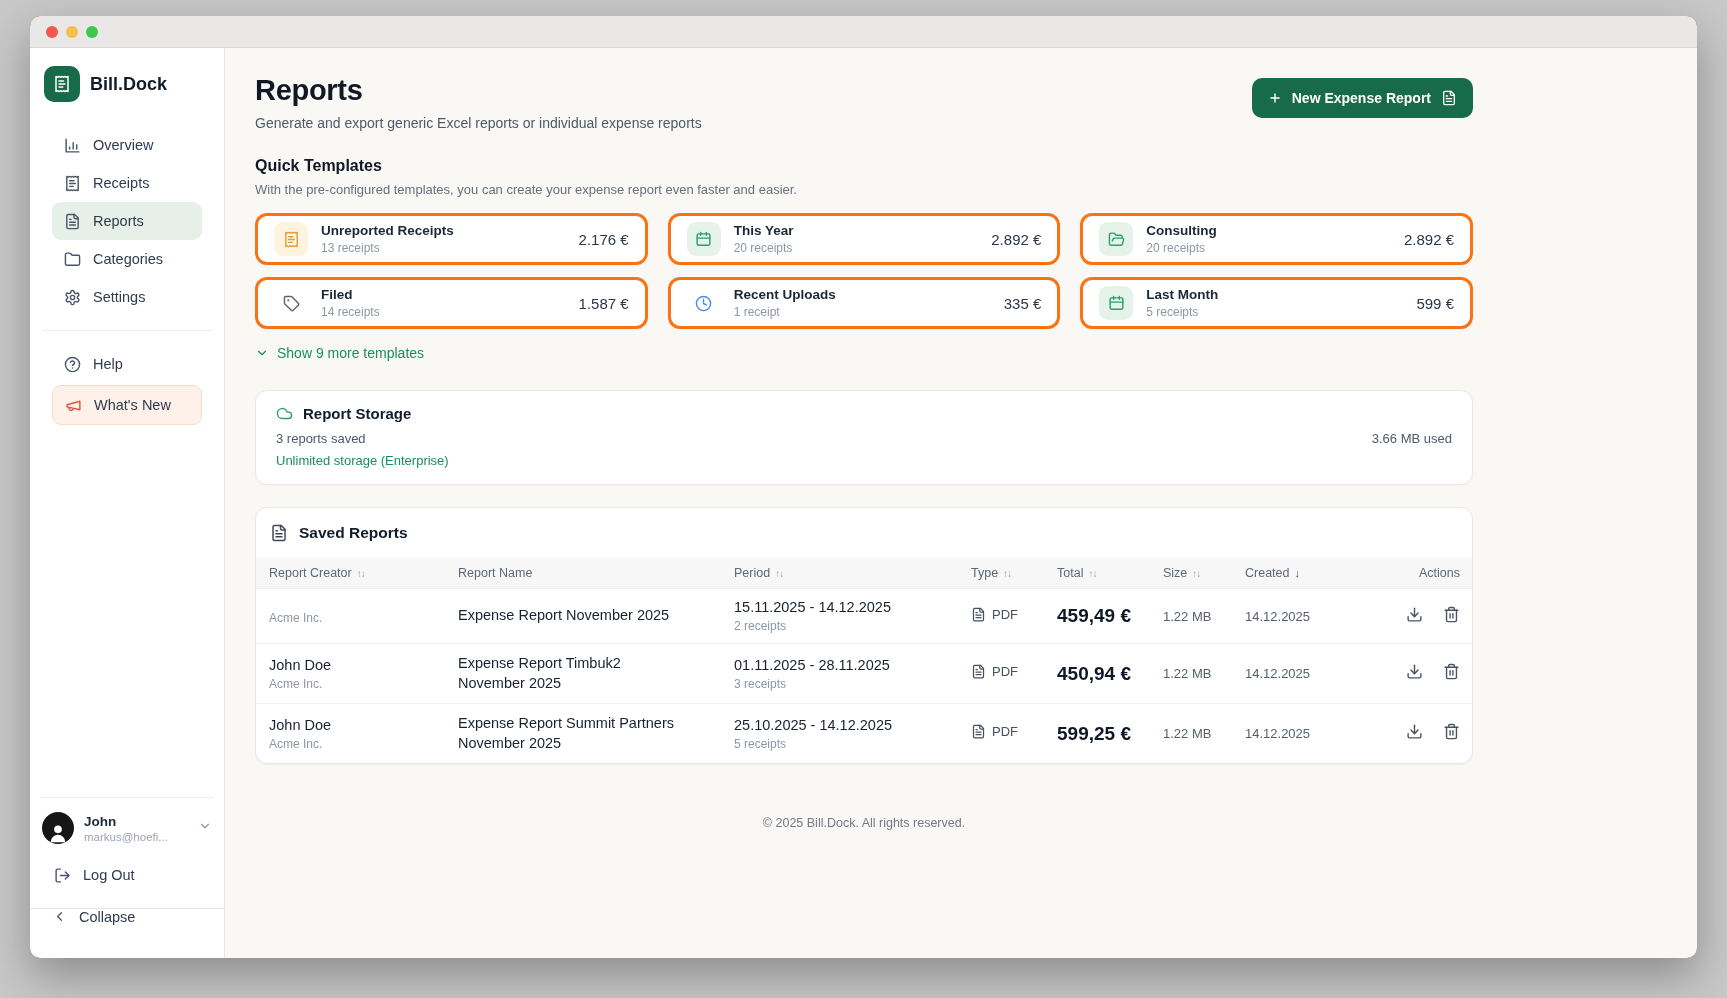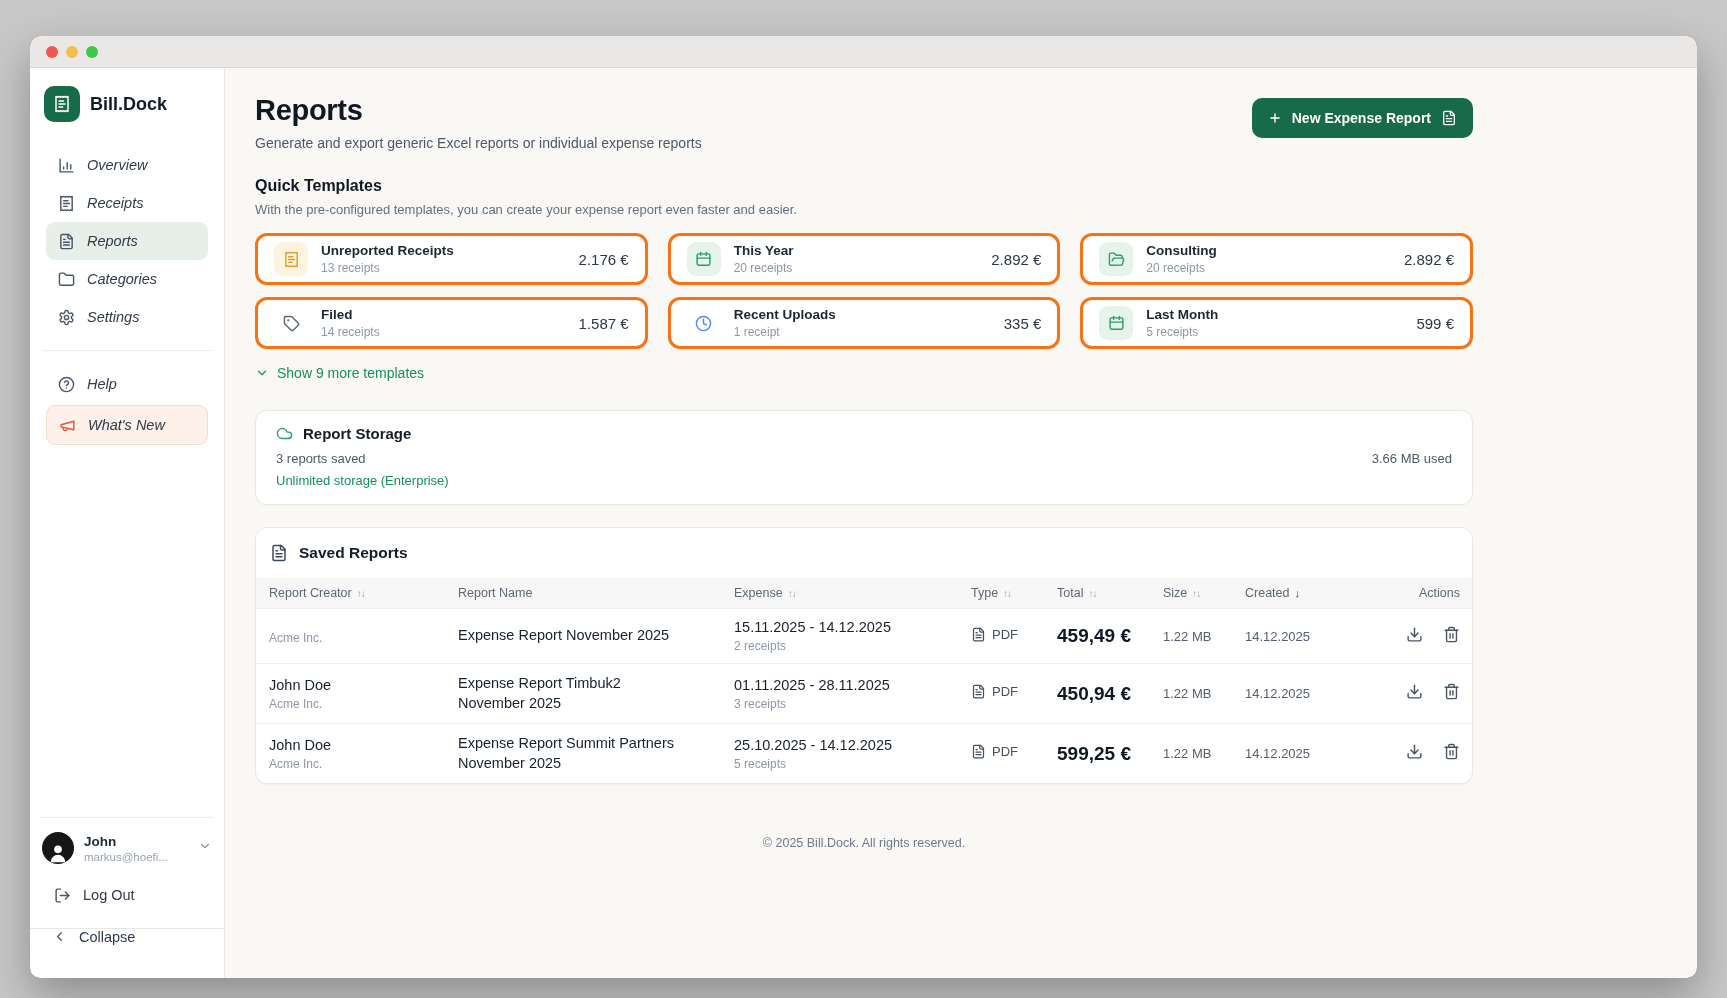--- a/index.html
+++ b/index.html
@@ -1,32 +1,32 @@
 <!DOCTYPE html>
 <html><head>
 <meta charset="utf-8">
 <style>
   * { box-sizing: border-box; margin: 0; padding: 0; }
   html, body { width: 1727px; height: 998px; }
   body { font-family: "Liberation Sans", sans-serif; background: #c8c8c8; }
   .screen { position: relative; width: 1727px; height: 998px; background: #c8c8c8; overflow: hidden; }
-  .window { position: absolute; left: 30px; top: 36px; width: 1667px; height: 942px; background: #b91c1c;
+  .window { position: absolute; left: 30px; top: 16px; width: 1667px; height: 942px; background: #b91c1c;
             border-radius: 10px; overflow: hidden; box-shadow: 0 18px 45px rgba(0,0,0,.30);
             display: flex; flex-direction: column; }
   .titlebar { flex: 0 0 32px; background: #e9e8e7; border-bottom: 1px solid #d9d8d6;
               display: flex; align-items: center; gap: 8px; padding: 0 16px; }
   .dot { width: 12px; height: 12px; border-radius: 50%; display: inline-block; }
   .dot.red { background: #f4574e; } .dot.yellow { background: #f5bf4f; } .dot.green { background: #3dc84c; }
 
   .app { flex: 1; display: flex; min-height: 0; }
 
   
   .sidebar { flex: 0 0 195px; width: 195px; background: #fff; border-right: 1px solid #e8e7e4;
              display: flex; flex-direction: column; padding-top: 18px; }
-  .side-pad { padding: 0 16px; font-style: italic; }
+  .side-pad { padding: 0 22px; }
   .brand { display: flex; align-items: center; gap: 10px; margin: 0 14px 24px; }
   .brand-logo { width: 36px; height: 36px; border-radius: 10px; background: var(--green);
                 display: flex; align-items: center; justify-content: center; color: #fff; }
   .brand-logo svg { width: 18px; height: 18px; }
   .brand-name { font-size: 18px; font-weight: 700; color: #101b2a; }
   .nav-item { height: 38px; display: flex; align-items: center; gap: 12px; padding: 0 12px;
               border-radius: 9px; font-size: 14.5px; color: #2f3b4c; cursor: pointer; }
   .nav-item svg { width: 17px; height: 17px; color: #49566a; flex: 0 0 auto; }
   .nav-item.active { background: #e7efe9; }
   .section-divider { border-top: 1px solid #eeedea; margin: 14px 12px; }
@@ -482,21 +482,21 @@
                   <col style="width:86px">
                 <col style="width:106px">
                   <col style="width:82px">
                   <col style="width:128px">
                   <col style="width:101px">
               </colgroup>
               <thead>
                 <tr>
                   <th><span>Report Creator</span><span class="sort">↑↓</span></th>
                   <th><span>Report Name</span></th>
-                  <th><span>Expense</span><span class="sort">↑↓</span></th>
+                  <th><span>Period</span><span class="sort">↑↓</span></th>
                   <th><span>Type</span><span class="sort">↑↓</span></th>
                   <th><span>Total</span><span class="sort">↑↓</span></th>
                   <th><span>Size</span><span class="sort">↑↓</span></th>
                   <th><span>Created</span><span class="sort active">↓</span></th>
                   <th class="actions-col"><span>Actions</span></th>
                 </tr>
               </thead>
               <tbody>
                 <tr>
                   <td>

